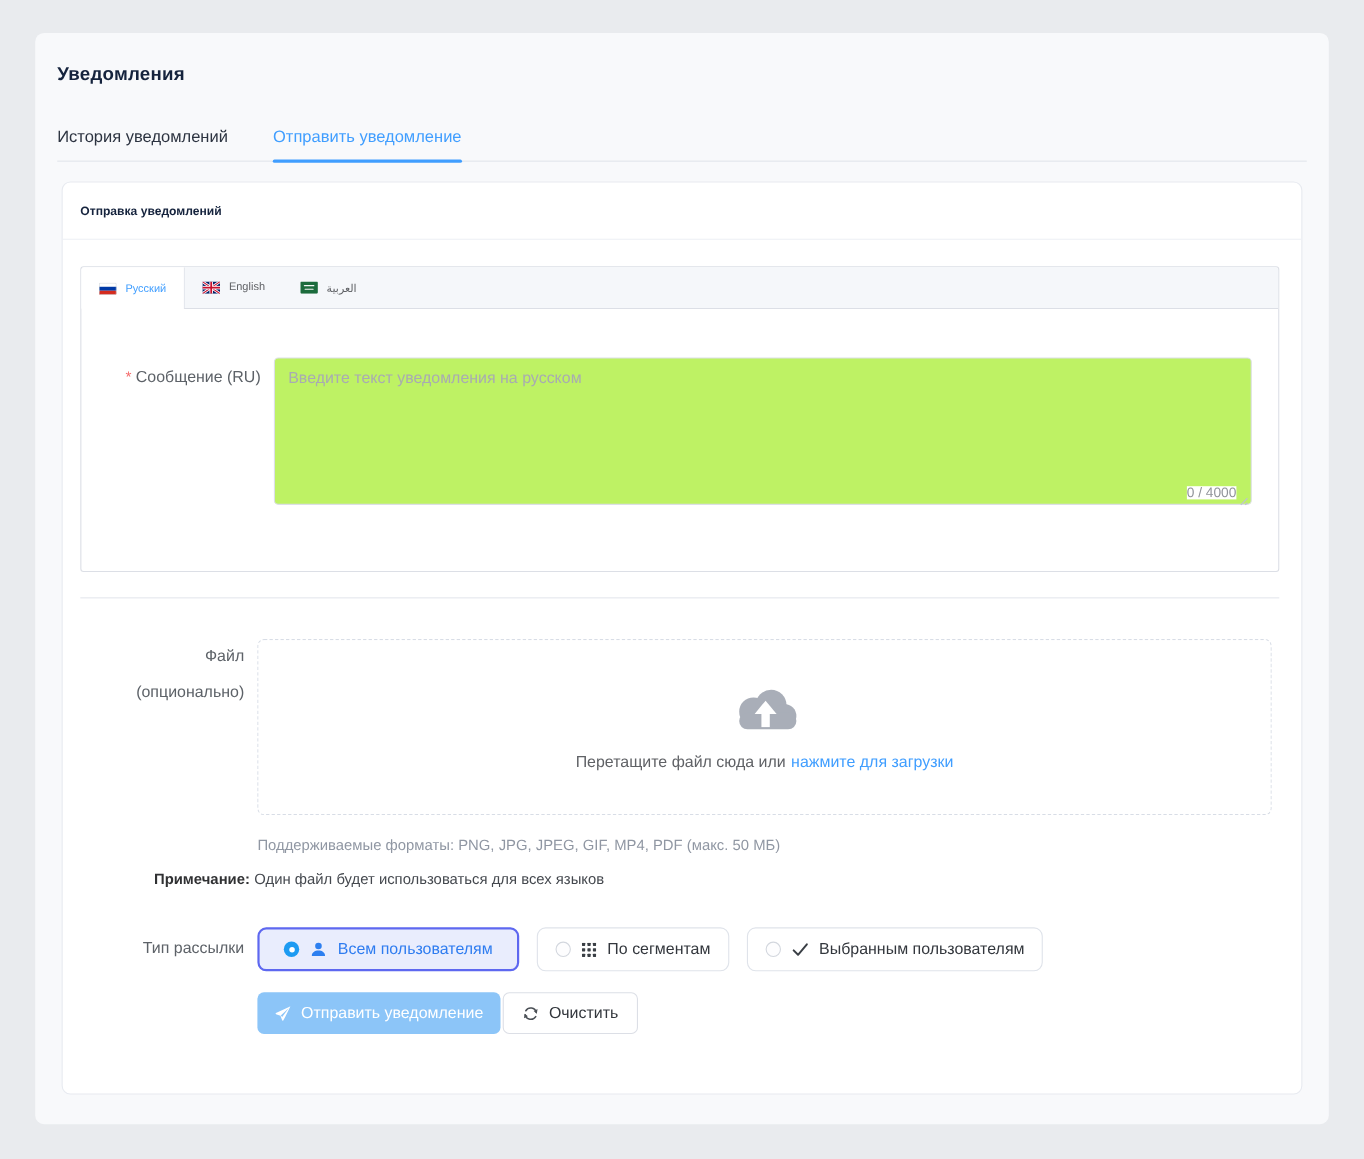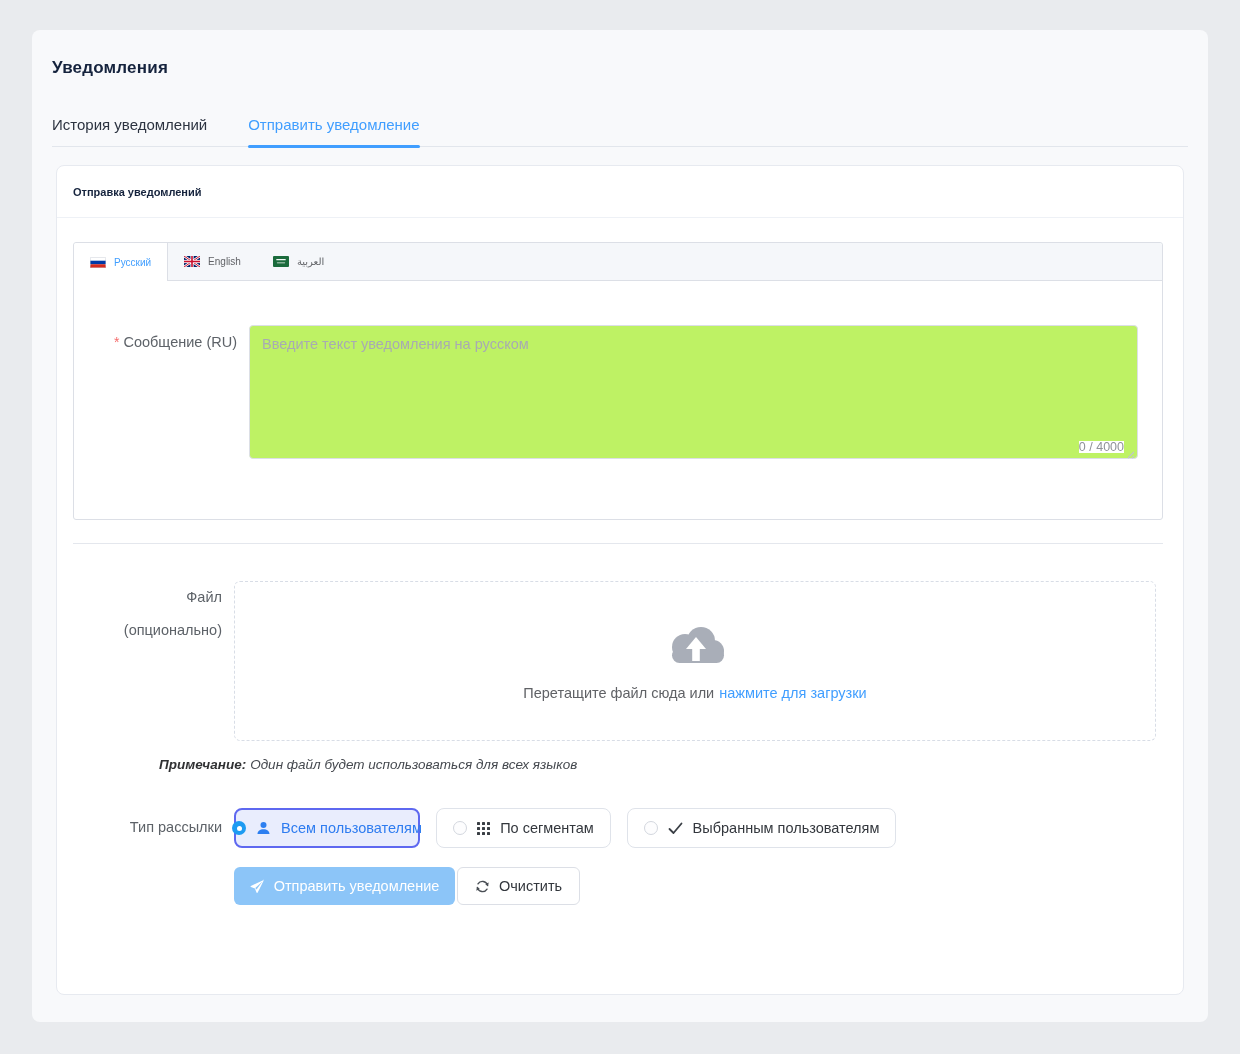--- a/index.html
+++ b/index.html
@@ -40,30 +40,30 @@
 
   
   .file-row { margin-top:37px; }
   .side-label { width:161px; padding-right:12px; text-align:right; font-size:14.5px; color:#5d6268; }
   .file-label-line { line-height:33px; }
   .upload-area { flex:1; margin-right:7px; height:160px; border:1px dashed #d8dde6; border-radius:6px; display:flex; flex-direction:column; align-items:center; justify-content:center; cursor:pointer; }
   .cloud { margin-bottom:15px; line-height:0; }
   .drop-line { font-size:14.5px; color:#606266; }
   .drop-link { color:#409eff; margin-left:5px; cursor:pointer; }
   .formats-note { margin:20px 0 0 161px; font-size:13.5px; color:#9097a3; }
-  .usage-note { margin:16px 0 0 86px; font-size:13.5px; color:#45494f;font-style:italic; }
+  .usage-note { margin:16px 0 0 67px; font-size:13.5px; color:#45494f; }
   .usage-note b { color:#303133; margin-right:4px; }
 
   
   .type-row { margin-top:36px; }
   .type-label { padding-top:11px; }
   .radio-group { display:flex; gap:16px; }
   .radio-card { height:40px; border:1px solid #dfe3ea; border-radius:8px; background:#fff; display:flex; align-items:center; justify-content:center; gap:10px; font-size:14.5px; color:#33373d; cursor:pointer; white-space:nowrap; }
   .radio-card.selected { border:2px solid #5e68f0; background:#e9edfd; color:#2e7cf0; font-weight:500; }
-  .opt-all { width:186px; } .opt-seg { width:175px; } .opt-sel { width:269px; }
+  .opt-all { width:238px; } .opt-seg { width:175px; } .opt-sel { width:269px; }
   .radio-dot { width:14px; height:14px; border-radius:50%; background:#1d9bf2; position:relative; flex:none; }
   .radio-dot::after { content:""; position:absolute; left:4.5px; top:4.5px; width:5px; height:5px; border-radius:50%; background:#fff; }
   .radio-circle { width:14px; height:14px; border-radius:50%; background:#fdfdfe; border:1px solid #d3d7de; flex:none; }
   .opt-icon { line-height:0; flex:none; }
 
   
   .actions-row { margin:19px 0 0 161px; display:flex; gap:2px; }
   .btn { height:38px; border-radius:6px; font-family:"Liberation Sans", sans-serif; font-size:14.5px; display:flex; align-items:center; justify-content:center; gap:9px; }
   .btn-send { width:221px; background:#8cc5f8; border:none; color:#ffffff; cursor:not-allowed; }
   .btn-clear { padding:0 17px; background:#fff; border:1px solid #dcdfe6; color:#33373d; cursor:pointer; }
@@ -164,20 +164,21 @@
               <polygon points="33,15 23,27 43,27" fill="#fff"></polygon>
               <rect x="29.2" y="26" width="7.6" height="13" fill="#fff"></rect>
             </svg>
           </span>
           <p class="drop-line">
             <span>Перетащите файл сюда или</span><span class="drop-link">нажмите для загрузки</span>
           </p>
         </div>
       </div>
 
+      <p class="formats-note">Поддерживаемые форматы: PNG, JPG, JPEG, GIF, MP4, PDF (макс. 50 МБ)</p>
       <p class="usage-note">
         <b>Примечание:</b><span>Один файл будет использоваться для всех языков</span>
       </p>
 
       <div class="form-row type-row">
         <div class="side-label type-label">Тип рассылки</div>
         <div class="radio-group">
 
           <div class="radio-card selected opt-all">
             <span class="radio-dot"></span>

